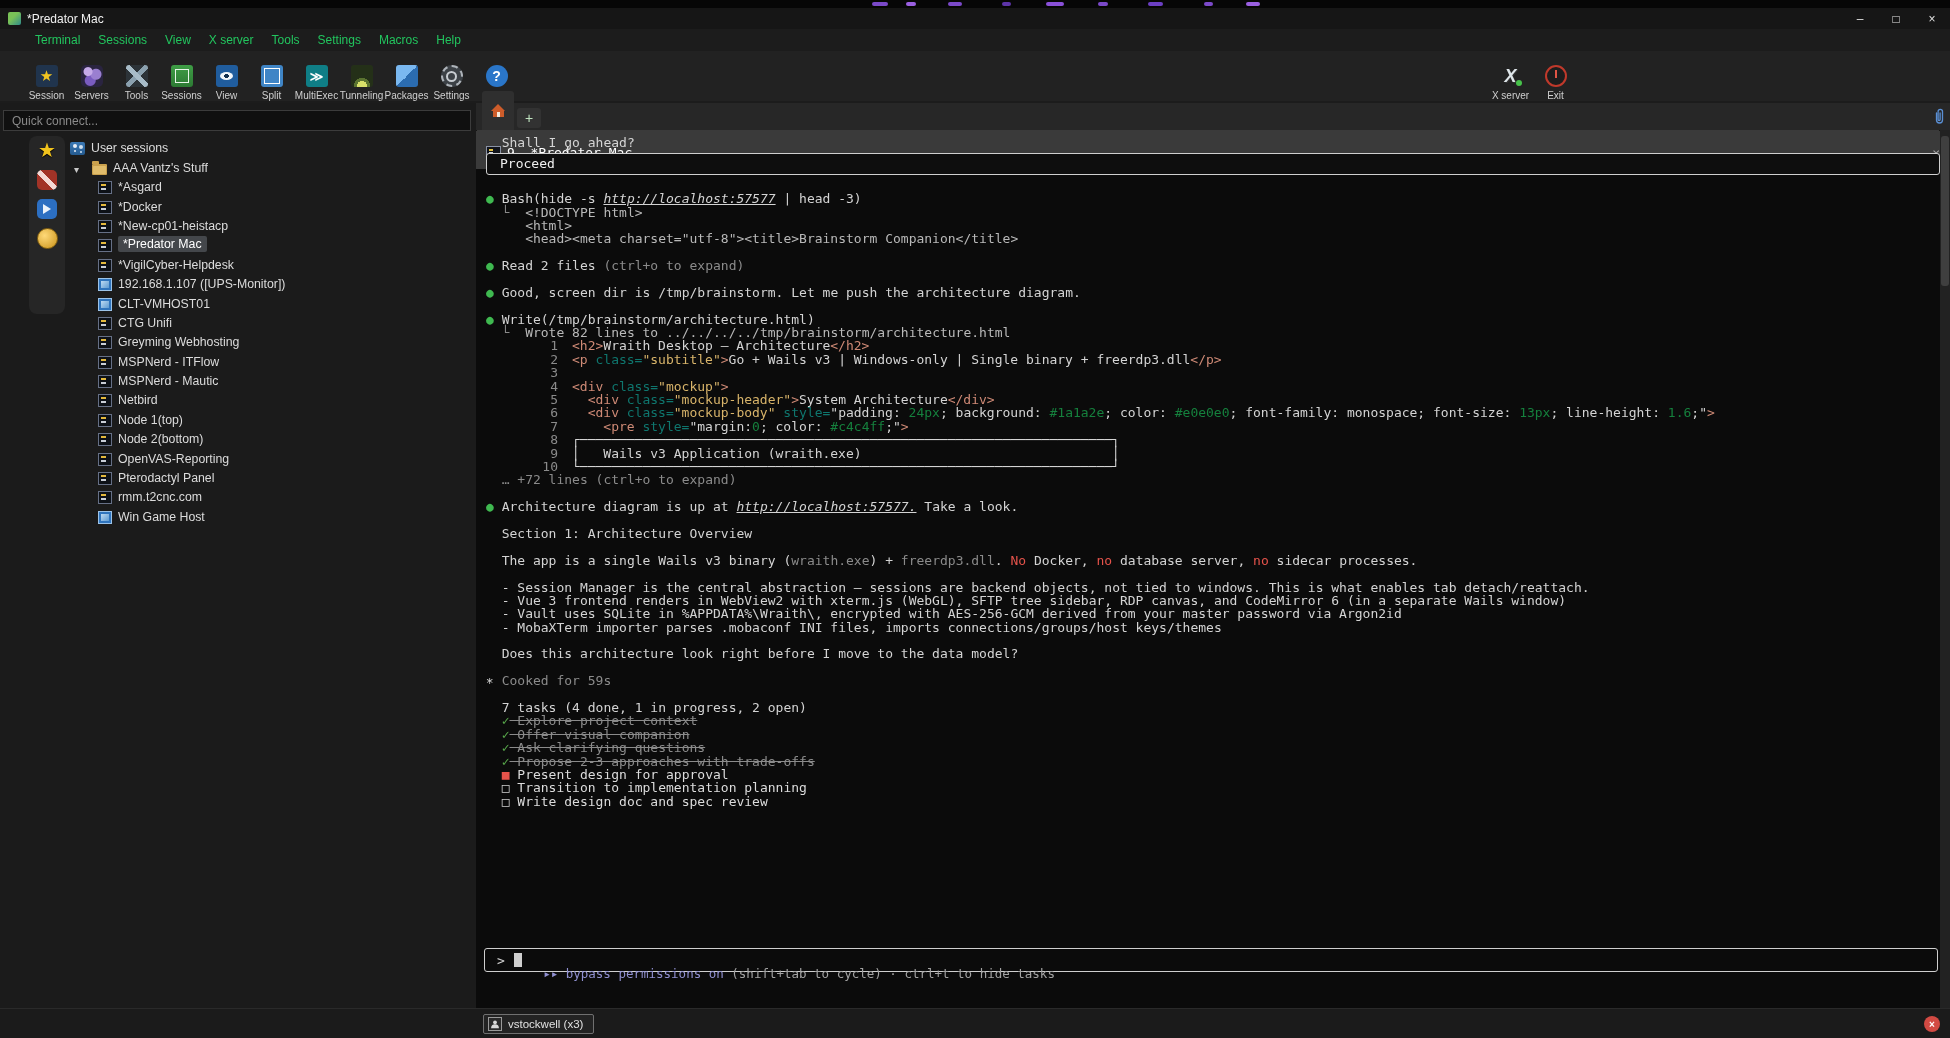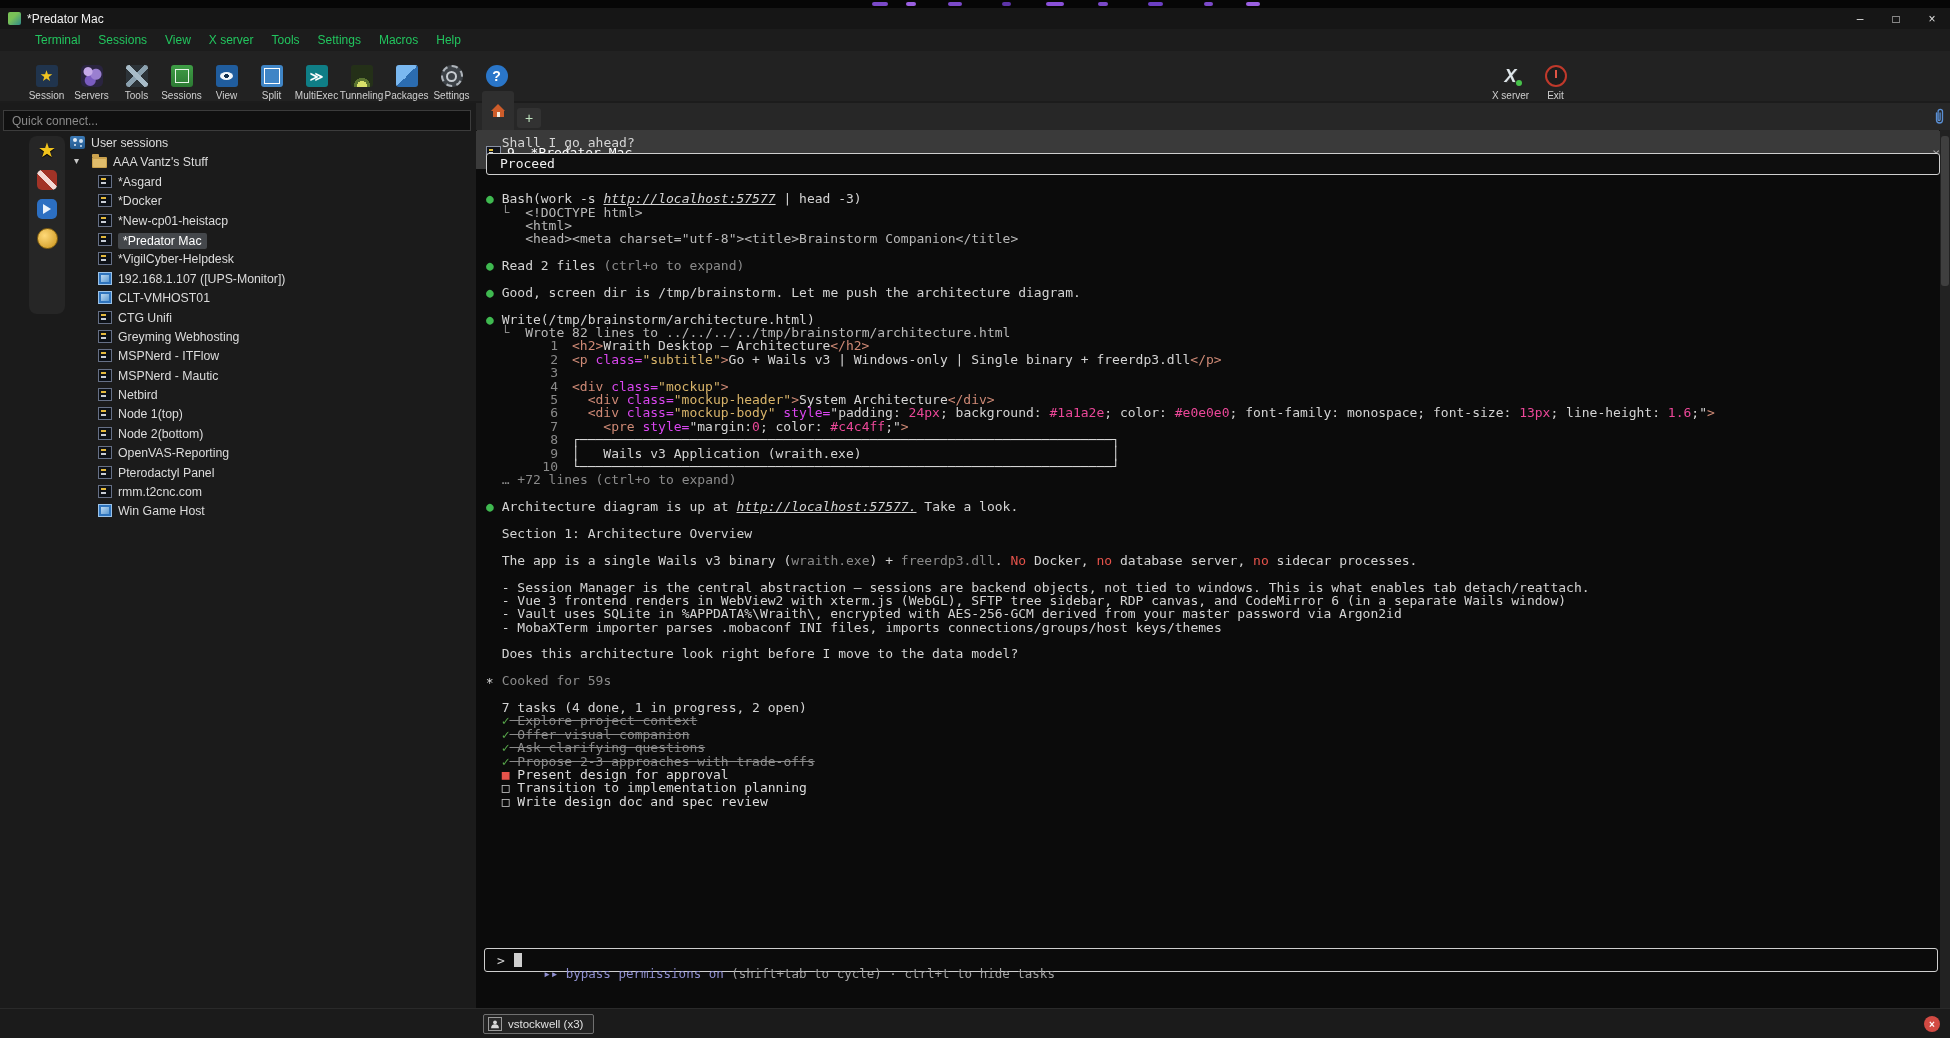--- a/index.html
+++ b/index.html
@@ -53,21 +53,21 @@
   .quick::placeholder{color:#8a8a8a;}
   .rail{position:absolute;top:33px;left:29px;width:36px;height:178px;background:#262626;border-radius:8px;display:flex;flex-direction:column;align-items:center;padding-top:3px;gap:9px;box-sizing:border-box;}
   .rail-ic{width:22px;height:22px;display:flex;align-items:center;justify-content:center;position:relative;flex:none;}
   .r-star::after{content:"★";color:#f2c41d;font-size:20px;text-shadow:0 1px 1px #000;}
   .r-disconnect{background:#a23327;border-radius:5px;width:20px;height:20px;background-image:linear-gradient(45deg,transparent 42%,#f4d9d5 42% 58%,transparent 58%);}
   .r-send{background:#2c6fc2;border-radius:5px;width:20px;height:20px;}
   .r-send::after{content:"";border-left:8px solid #eaf2fb;border-top:5px solid transparent;border-bottom:5px solid transparent;}
   .r-macro{background:radial-gradient(circle at 35% 35%,#ffd978,#c9921a);border-radius:50%;width:19px;height:19px;border:1px solid #8a6510;}
 
   .tree{position:absolute;top:33px;left:56px;right:4px;bottom:4px;font-size:12.3px;color:#dcdcdc;}
-  .trow-s{height:19.4px;display:flex;align-items:flex-start;gap:6px;white-space:nowrap;}
+  .trow-s{height:19.4px;display:flex;align-items:flex-end;gap:6px;white-space:nowrap;}
   .lvl0{padding-left:14px;}
   .lvl1{padding-left:18px;}
   .lvl2{padding-left:42px;}
   .chev{color:#c8c8c8;font-size:10px;width:12px;display:inline-block;flex:none;}
   .ti{width:15px;height:13px;position:relative;flex:none;}
   .ti-users{background:linear-gradient(180deg,#3b79b5,#245a8f);border-radius:2px;}
   .ti-users::after{content:"";position:absolute;left:3px;top:2px;width:4px;height:4px;border-radius:50%;background:#e8eef5;box-shadow:6px 1px 0 #cfe0ef,0 5px 0 -1px #e8eef5,6px 6px 0 -1px #cfe0ef;}
   .ti-folder{background:#caa14d;border-radius:1px;height:11px;margin-top:2px;}
   .ti-folder::before{content:"";position:absolute;top:-3px;left:0;width:7px;height:3px;background:#caa14d;border-radius:1px 1px 0 0;}
   .ti-folder::after{content:"";position:absolute;inset:2px 1px 1px 1px;background:#e0bc6b;border-radius:1px;}
@@ -95,21 +95,21 @@
   .tt{width:13px;height:11px;background:#10131a;border:1px solid #8b93a5;position:relative;flex:none;}
   .tt::after{content:"";position:absolute;left:2px;top:2px;width:4px;height:2px;background:#e3c23d;box-shadow:0 3px 0 #d0d4da;}
 
   .term{position:absolute;left:0;right:10px;top:27px;bottom:0;padding:6px 0 0 10px;font-family:"DejaVu Sans Mono","Liberation Mono",monospace;font-size:13px;line-height:13.4px;color:#d4d4d4;overflow:hidden;}
   .trow{white-space:pre;height:13.4px;}
   .userbox{border:1px solid #cfcfcf;border-radius:3px;margin:4px 0;padding:3px 0 3px 13px;background:#0e0e0e;color:#efefef;box-sizing:border-box;width:100%;white-space:pre;}
   .ln{display:inline-block;width:72px;text-align:right;color:#8b8b8b;margin-right:14px;}
   .fg{color:#d4d4d4;} .dim{color:#8b8b8b;} .out{color:#b9b9b9;}
   .bullet{color:#3fb950;} .red{color:#e5534b;}
   .link{text-decoration:underline;font-style:italic;}
-  .tag{color:#cf8a76;} .attr{color:#d946ef;} .str{color:#d8b46a;} .val{color:#ec4899;}
+  .tag{color:#cf8a76;} .attr{color:#0f766e;} .str{color:#d8b46a;} .val{color:#15803d;}
   .mark-done{color:#57a64a;} .mark-current{color:#e5534b;} .mark-open{color:#cfcfcf;}
   .txt-done{color:#8b8b8b;text-decoration:line-through;} .txt-current{color:#dcdcdc;} .txt-open{color:#dcdcdc;}
 
   .inputbox{position:absolute;left:8px;right:12px;bottom:36px;border:1px solid #cfcfcf;border-radius:3px;height:24px;display:flex;align-items:center;padding-left:12px;font-family:"DejaVu Sans Mono","Liberation Mono",monospace;font-size:13px;color:#d4d4d4;background:#0b0b0b;box-sizing:border-box;}
   .cursor{display:inline-block;width:8px;height:14px;background:#cfcfcf;margin-left:9px;}
   .bypass{position:absolute;left:22px;bottom:12px;font-family:"DejaVu Sans Mono","Liberation Mono",monospace;font-size:12.5px;white-space:pre;}
   .bp{color:#9090d0;} .bp-dim{color:#a3a3a3;}
 
   .scroll{position:absolute;right:0;top:27px;width:10px;bottom:0;background:#222;}
   .thumb{position:absolute;top:6px;left:1px;width:8px;height:150px;background:#3f3f3f;border-radius:3px;}
@@ -334,21 +334,21 @@
         <div class="clip">
           <svg width="13" height="17" viewBox="0 0 13 17">
             <path d="M3.5 5 v7 a3 3 0 0 0 6 0 V3.5 a2.2 2.2 0 0 0 -4.4 0 v8 a1 1 0 0 0 2 0 V5" fill="none" stroke="#5a8fd4" stroke-width="1.3" stroke-linecap="round"></path>
           </svg>
         </div>
       </div>
     <div class="term" id="term">
         <div class="trow"><span class="fg">  Shall I go ahead?</span></div>
         <div class="userbox"><span>Proceed</span></div>
         <div class="trow"></div>
-        <div class="trow"><span class="bullet">● </span><span class="fg">Bash(work -s </span><span class="fg link">http://localhost:57577</span><span class="fg"> | head -3)</span></div>
+        <div class="trow"><span class="bullet">● </span><span class="fg">Bash(hide -s </span><span class="fg link">http://localhost:57577</span><span class="fg"> | head -3)</span></div>
         <div class="trow"><span class="dim">  └  </span><span class="out">&lt;!DOCTYPE html&gt;</span></div>
         <div class="trow"><span class="out">     &lt;html&gt;</span></div>
         <div class="trow"><span class="out">     &lt;head&gt;&lt;meta charset="utf-8"&gt;&lt;title&gt;Brainstorm Companion&lt;/title&gt;</span></div>
         <div class="trow"></div>
         <div class="trow"><span class="bullet">● </span><span class="fg">Read 2 files </span><span class="dim">(ctrl+o to expand)</span></div>
         <div class="trow"></div>
         <div class="trow"><span class="bullet">● </span><span class="fg">Good, screen dir is /tmp/brainstorm. Let me push the architecture diagram.</span></div>
         <div class="trow"></div>
         <div class="trow"><span class="bullet">● </span><span class="fg">Write(/tmp/brainstorm/architecture.html)</span></div>
         <div class="trow"><span class="dim">  └  </span><span class="out">Wrote 82 lines to ../../../../tmp/brainstorm/architecture.html</span></div>

